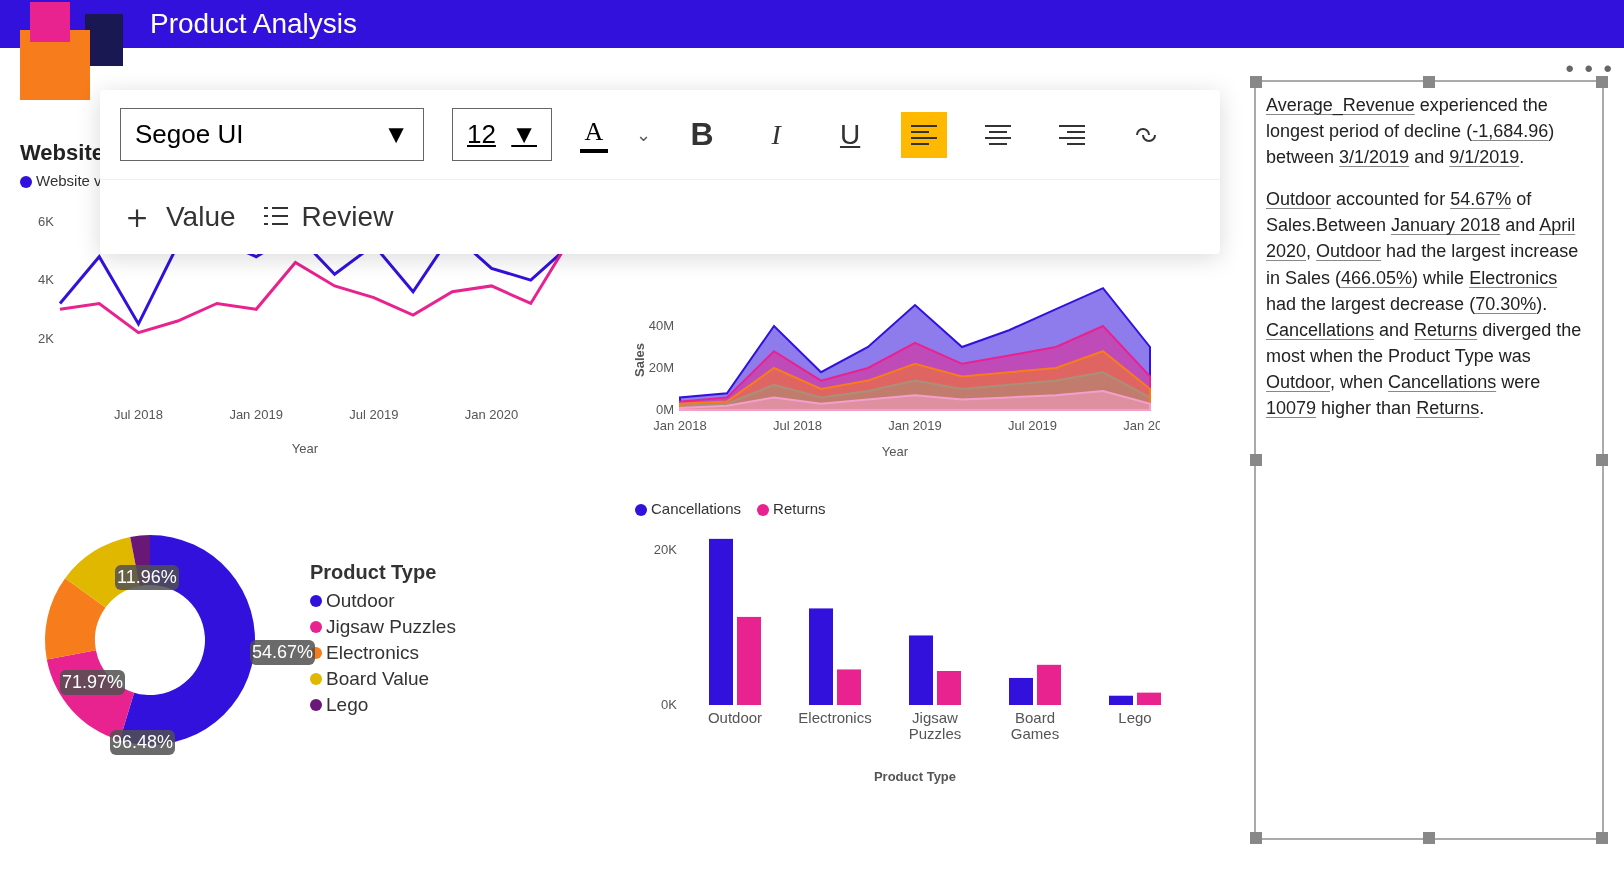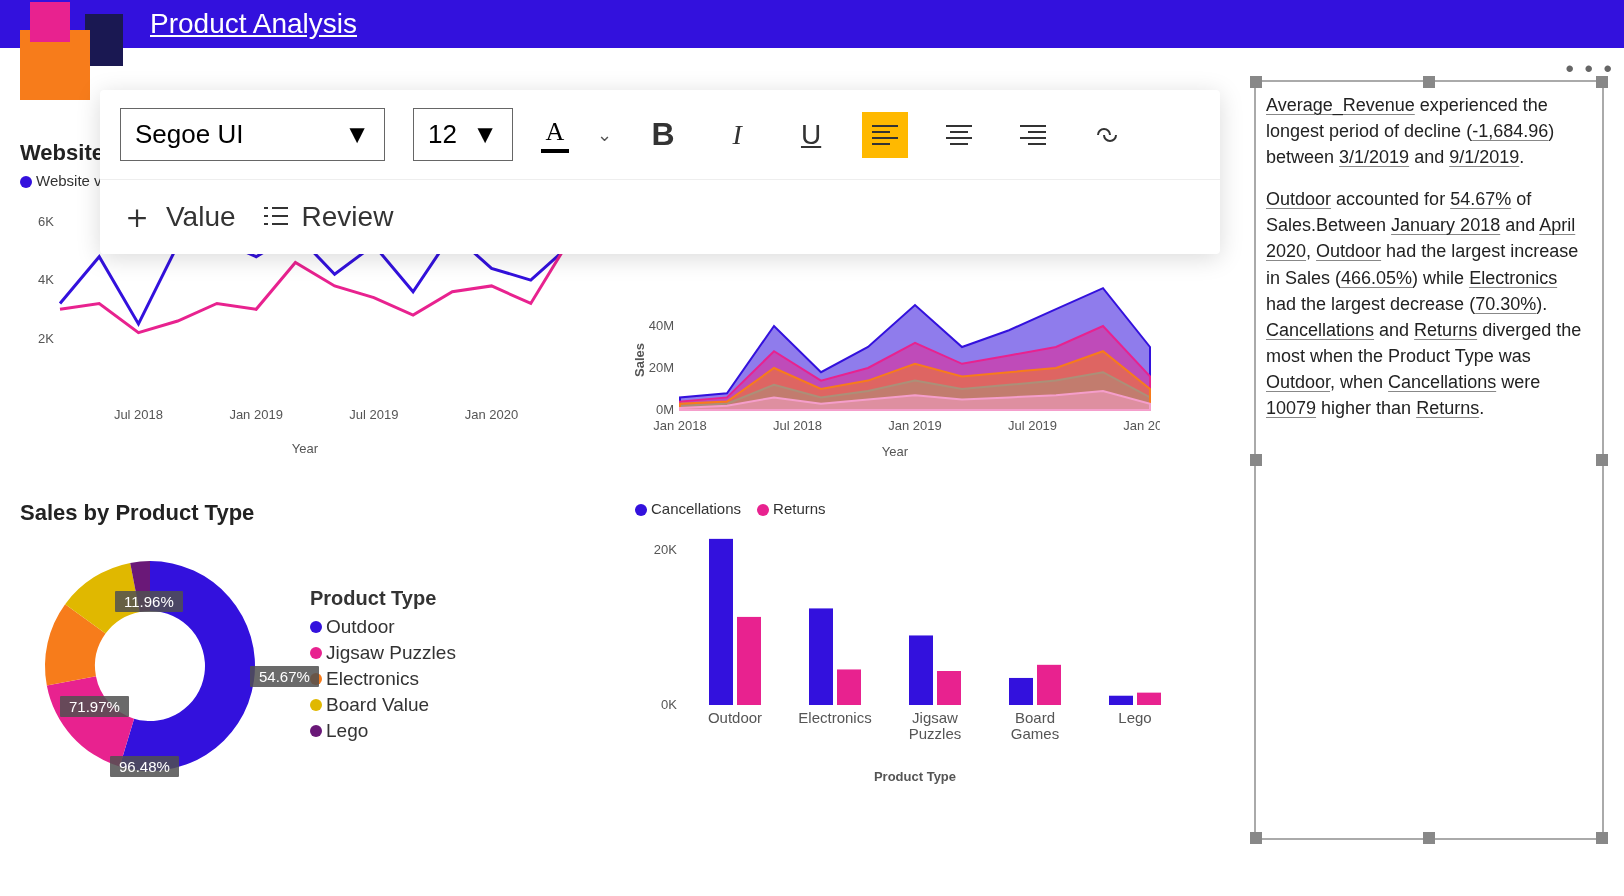--- a/index.html
+++ b/index.html
@@ -1,30 +1,30 @@
 <!DOCTYPE html>
 <html><head>
 <meta charset="utf-8">
 <style>
   * { box-sizing: border-box; margin: 0; padding: 0; }
   body { font-family: 'Segoe UI', Tahoma, sans-serif; background: #fff; width: 1624px; height: 896px; overflow: hidden; position: relative; }
 
   .title-bar { background: #3311dd; height: 48px; display: flex; align-items: center; padding-left: 150px; position: relative; }
-  .title-bar h1 { color: #fff; font-weight: 400; font-size: 28px; text-decoration: underline; }
+  .title-bar h1 { color: #fff; font-weight: 400; font-size: 28px; }
   .logo-block { position: absolute; left: 10px; top: 10px; width: 110px; height: 90px; }
   .logo-block .sq1 { position: absolute; left: 75px; top: 4px; width: 38px; height: 52px; background: #1a1852; }
   .logo-block .sq2 { position: absolute; left: 10px; top: 20px; width: 70px; height: 70px; background: #f77c1b; }
   .logo-block .sq3 { position: absolute; left: 20px; top: -8px; width: 40px; height: 40px; background: #e8228f; }
 
   
   .toolbar { position: absolute; left: 100px; top: 90px; width: 1120px; background: #fff; box-shadow: 0 4px 24px rgba(0,0,0,0.15); border-radius: 4px; z-index: 50; }
   .toolbar-row1 { display: flex; align-items: center; padding: 18px 20px; gap: 28px; border-bottom: 1px solid #eee; }
   .toolbar-row2 { display: flex; align-items: center; padding: 14px 20px; gap: 26px; }
-  .font-select { border: 1px solid #666; padding: 10px 14px; font-size: 26px; width: 265px; display: flex; justify-content: space-between; align-items: center; background: #fff; }
-  .size-select { border: 1px solid #666; padding: 10px 14px; font-size: 26px; width: 100px; display: flex; justify-content: space-between; align-items: center; background: #fff; }
+  .font-select { border: 1px solid #666; padding: 10px 14px; font-size: 26px; width: 304px; display: flex; justify-content: space-between; align-items: center; background: #fff; }
+  .size-select { border: 1px solid #666; padding: 10px 14px; font-size: 26px; width: 100px; display: flex; justify-content: space-between; align-items: center; background: #fff; text-decoration: underline; }
   .tbtn { width: 46px; height: 46px; display: flex; align-items: center; justify-content: center; font-size: 28px; color: #333; cursor: pointer; }
   .tbtn.active { background: #ffb900; }
   .tbtn.bold { font-weight: 800; font-size: 32px; }
   .tbtn.italic { font-style: italic; font-family: serif; }
   .tbtn.underline { text-decoration: underline; }
   .font-color { display: flex; flex-direction: column; align-items: center; font-size: 26px; font-family: serif; gap: 2px; }
   .font-color .bar { width: 28px; height: 4px; background: #000; }
   .chev { font-size: 18px; color: #555; }
   .row2-btn { display: flex; align-items: center; gap: 12px; font-size: 28px; color: #333; cursor: pointer; }
   .plus-ic { font-size: 34px; font-weight: 300; }
@@ -45,21 +45,21 @@
   .smart .h-tl { top: -6px; left: -6px; }
   .smart .h-tr { top: -6px; right: -6px; }
   .smart .h-bl { bottom: -6px; left: -6px; }
   .smart .h-br { bottom: -6px; right: -6px; }
   .smart u { text-decoration-color: #888; text-decoration-thickness: 1px; text-underline-offset: 3px; }
   .smart p { margin-bottom: 16px; }
 
   .ellipsis { position: absolute; right: 10px; top: 55px; font-size: 24px; color: #666; letter-spacing: 2px; cursor: pointer; }
 
   svg text { font-family: 'Segoe UI', sans-serif; }
-  .slice-lbl { position: absolute; background: rgba(80,80,80,0.85); color: #fff; font-size: 15px; padding: 2px 9px; border-radius: 1px; }
+  .slice-lbl { position: absolute; background: rgba(80,80,80,0.85); color: #fff; font-size: 18px; padding: 2px 2px; border-radius: 6px; }
   .plegend { font-size: 19px; color: #333; }
   .plegend .hd { font-weight: 700; margin-bottom: 6px; font-size: 20px; }
   .plegend div { margin-bottom: 4px; }
 </style>
 </head>
 <body>
 
 <div class="title-bar">
   <h1>Product Analysis</h1>
 </div>
@@ -171,21 +171,20 @@
       <text x="50" y="150" font-size="13" fill="#555" text-anchor="middle">Jan 2018</text>
       <text x="167.5" y="150" font-size="13" fill="#555" text-anchor="middle">Jul 2018</text>
       <text x="285" y="150" font-size="13" fill="#555" text-anchor="middle">Jan 2019</text>
       <text x="402.5" y="150" font-size="13" fill="#555" text-anchor="middle">Jul 2019</text>
       <text x="520" y="150" font-size="13" fill="#555" text-anchor="middle">Jan 2020</text>
     </svg>
   <div class="axis-label">Year</div>
 </div>
 
 <div class="tile" style="left:20px; top:500px; width:580px; height:330px;">
-  <div class="tile-title">Sales by Product Type</div>
   <div style="display:flex; gap:30px; align-items:center; margin-top:10px;">
     <div style="position:relative; width:260px; height:260px;">
       <svg id="svg-donut" width="260" height="260">
           <path d="M130,25 A105,105 0 1 1 99.63060943129389,230.51218889510557 L114.0922239878206,182.64924180219816 A55,55 0 1 0 130,75 Z" fill="#3311dd"></path>
           <path d="M99.63060943129389,230.51218889510557 A105,105 0 0 1 26.810715706251543,149.41575666678892 L75.94847013184605,140.1701582540323 A55,55 0 0 0 114.0922239878206,182.64924180219816 Z" fill="#e8228f"></path>
           <path d="M26.810715706251543,149.41575666678892 A105,105 0 0 1 45.13083907838282,68.17584998998655 L85.54472523153386,97.61592142332628 A55,55 0 0 0 75.94847013184605,140.1701582540323 Z" fill="#f77c1b"></path>
           <path d="M45.13083907838282,68.17584998998655 A105,105 0 0 1 110.19536778815073,26.88464448515255 L119.62614503188848,75.98719473031801 A55,55 0 0 0 85.54472523153386,97.61592142332628 Z" fill="#e0b800"></path>
           <path d="M110.19536778815073,26.88464448515255 A105,105 0 0 1 129.99999999999997,25 L130,75 A55,55 0 0 0 119.62614503188848,75.98719473031801 Z" fill="#6a1878"></path>
         </svg>
       <div id="donut-labels">

